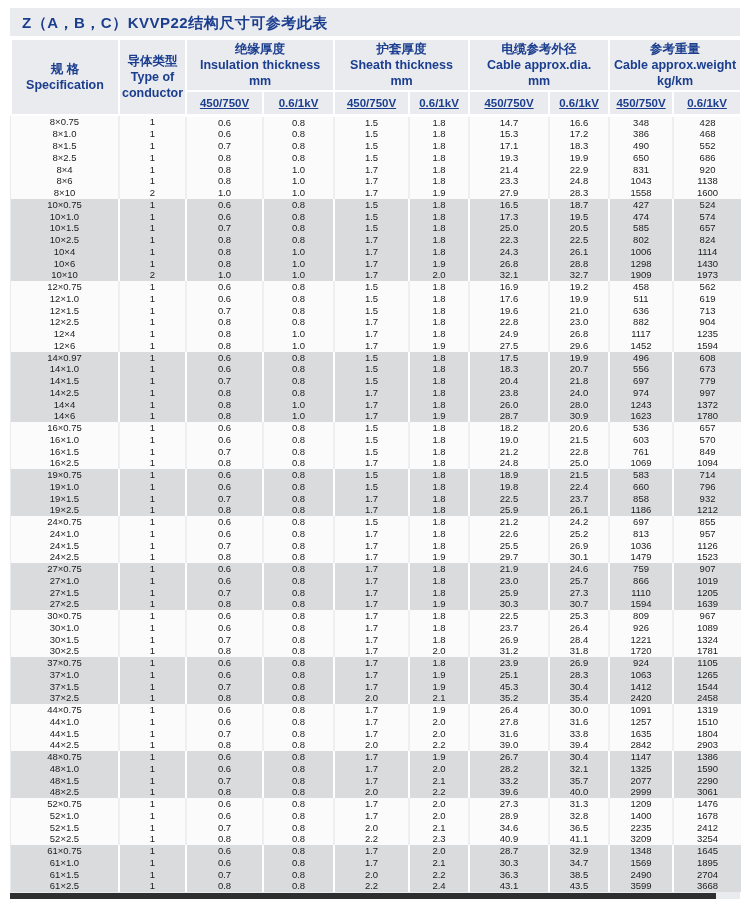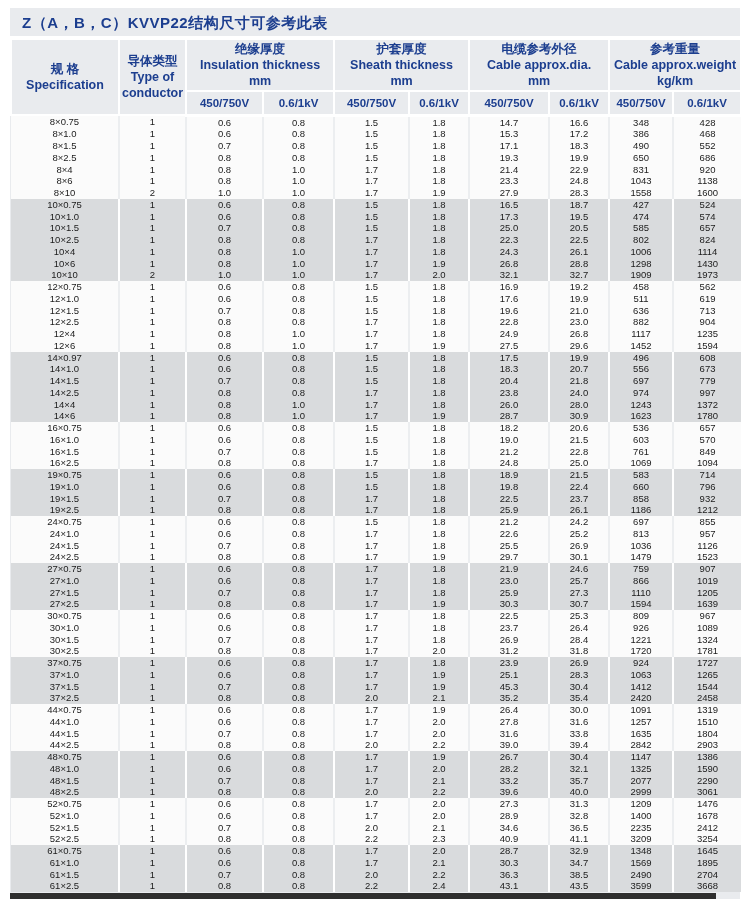--- a/index.html
+++ b/index.html
@@ -22,21 +22,21 @@
   table.spec-table {
     border-collapse:collapse; table-layout:fixed; width:730px;
   }
   .spec-table th {
     background:#e9ebee; color:#1c3e8f; font-weight:bold;
     border:2px solid #ffffff; text-align:center; vertical-align:middle;
     padding:0;
     margin-left:24px;
   }
   .spec-table th.hdr-group { font-size:12.5px; line-height:1.3; height:52px; }
-  .spec-table th.hdr-volt  { font-size:11.5px; height:24px; border-bottom:3px solid #ffffff; }
+  .spec-table th.hdr-volt  { font-size:11.5px; height:24px; border-bottom:3px solid #ffffff;text-decoration:underline; }
   .spec-table td {
     text-align:center; font-size:9.5px; line-height:11.75px; height:11.75px;
     padding:0; color:#1b1b1b; background:#fbfbfb;
     border-left:2px solid #eceef0; white-space:nowrap; overflow:hidden;
   }
   .spec-table td:first-child { border-left:none; }
   .spec-table tr.shaded td { background:#d9dbdd; border-left-color:#ffffff; }
   .bottom-bar {
     margin-top:1px; width:706px; height:6px; background:#2e2e2e;
   }
@@ -635,21 +635,21 @@
         <tr class="shaded">
           <td>37×0.75</td>
           <td>1</td>
           <td>0.6</td>
           <td>0.8</td>
           <td>1.7</td>
           <td>1.8</td>
           <td>23.9</td>
           <td>26.9</td>
           <td>924</td>
-          <td>1727</td>
+          <td>1105</td>
         </tr>
         <tr class="shaded">
           <td>37×1.0</td>
           <td>1</td>
           <td>0.6</td>
           <td>0.8</td>
           <td>1.7</td>
           <td>1.9</td>
           <td>25.1</td>
           <td>28.3</td>

